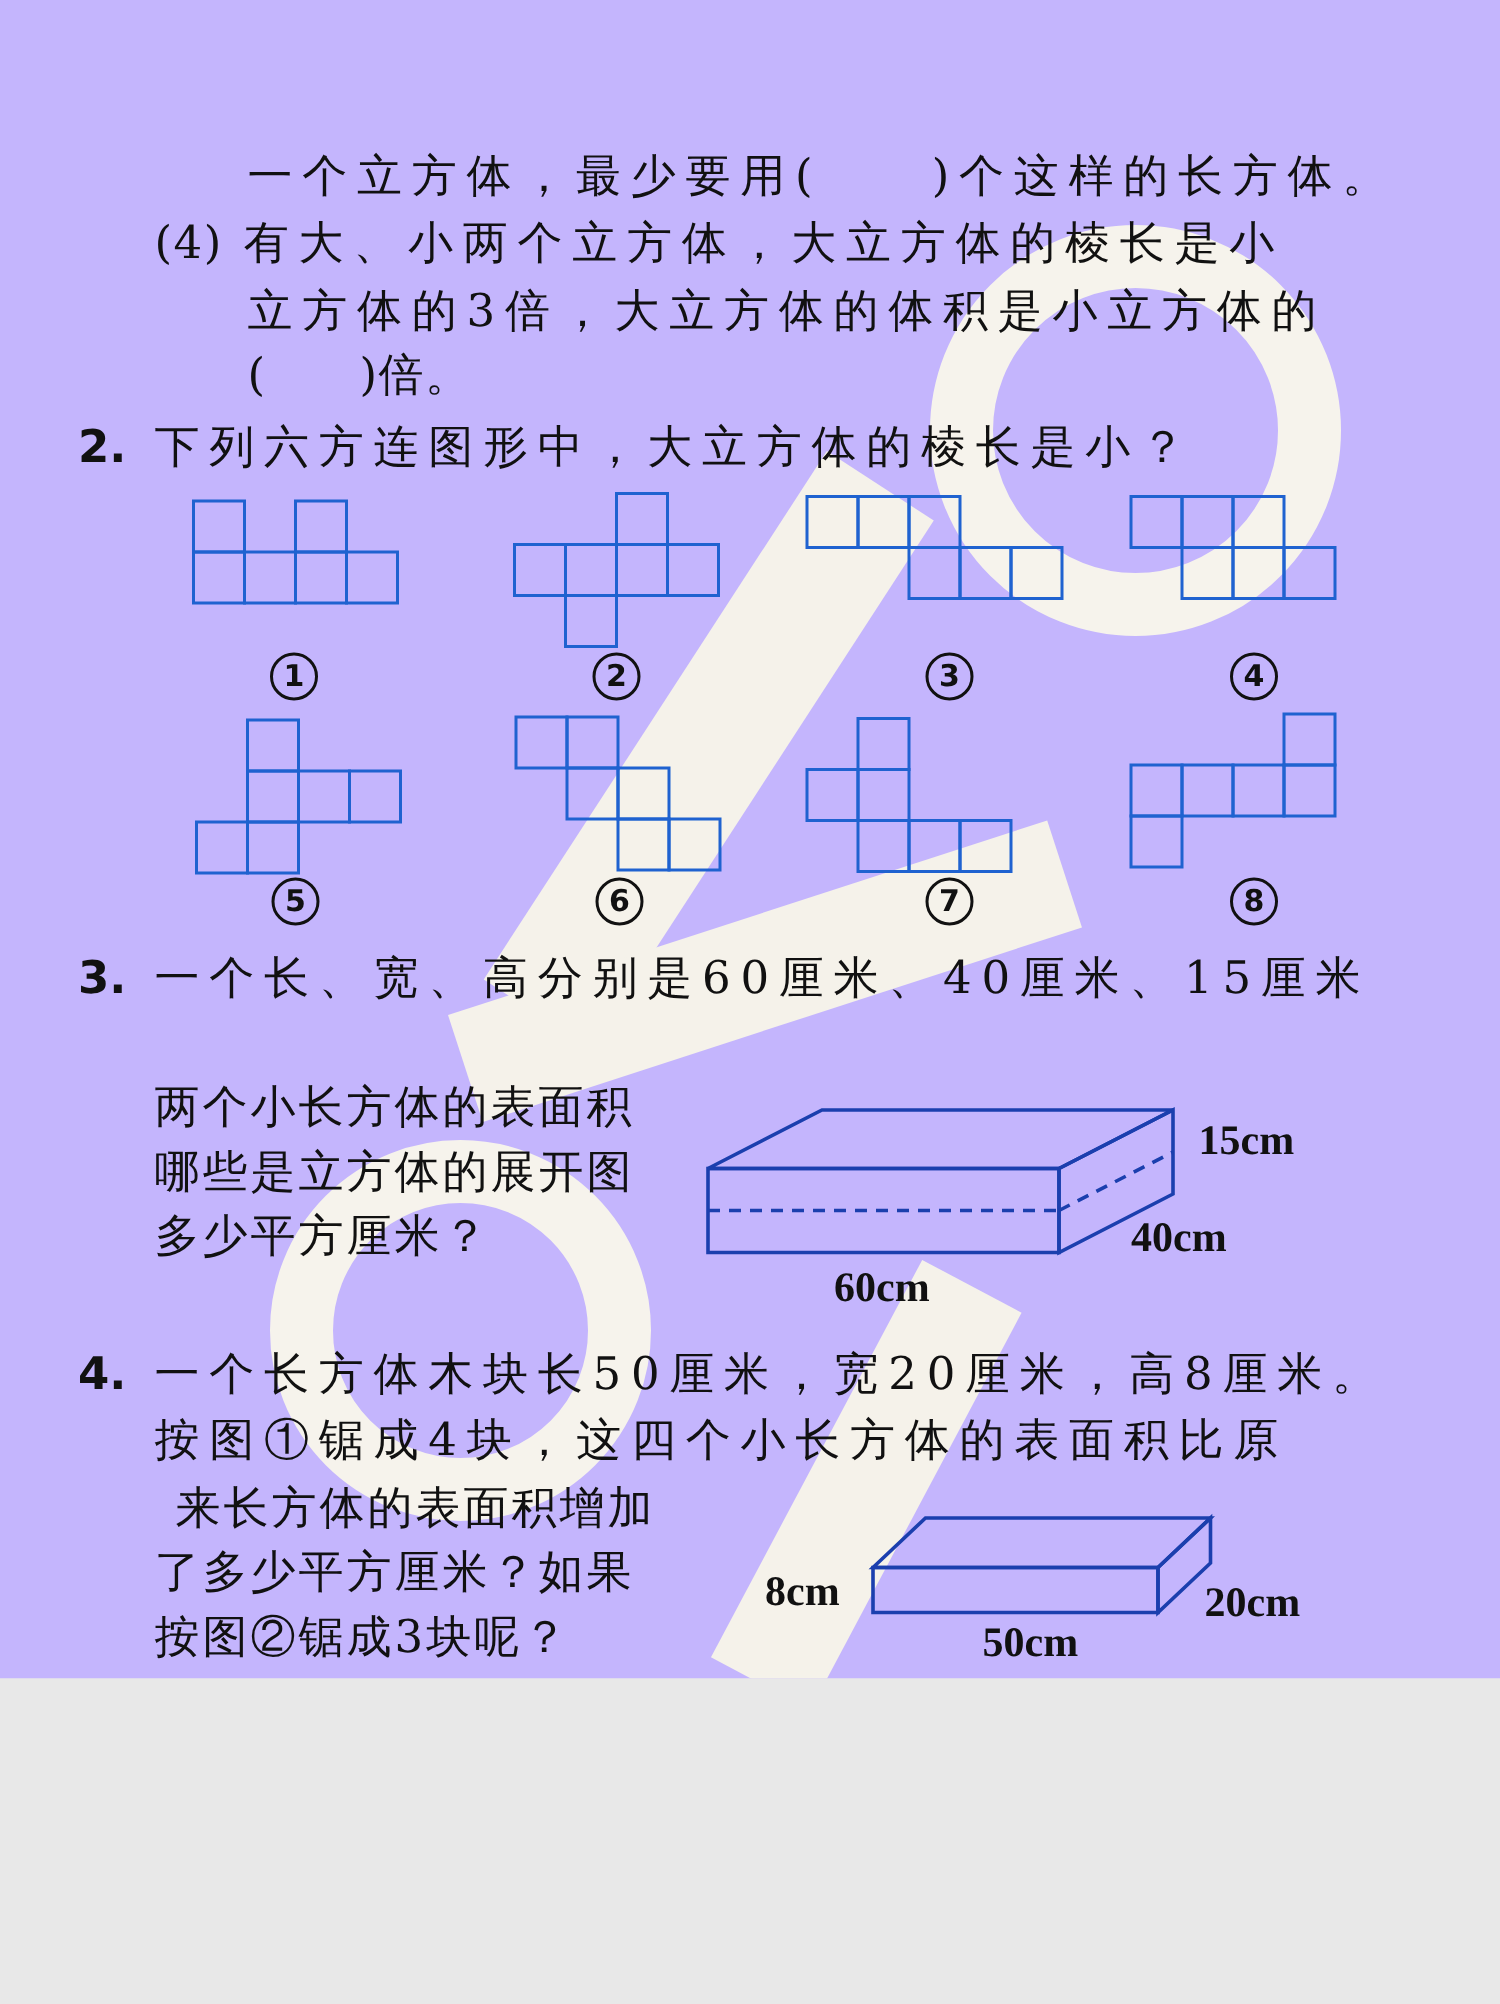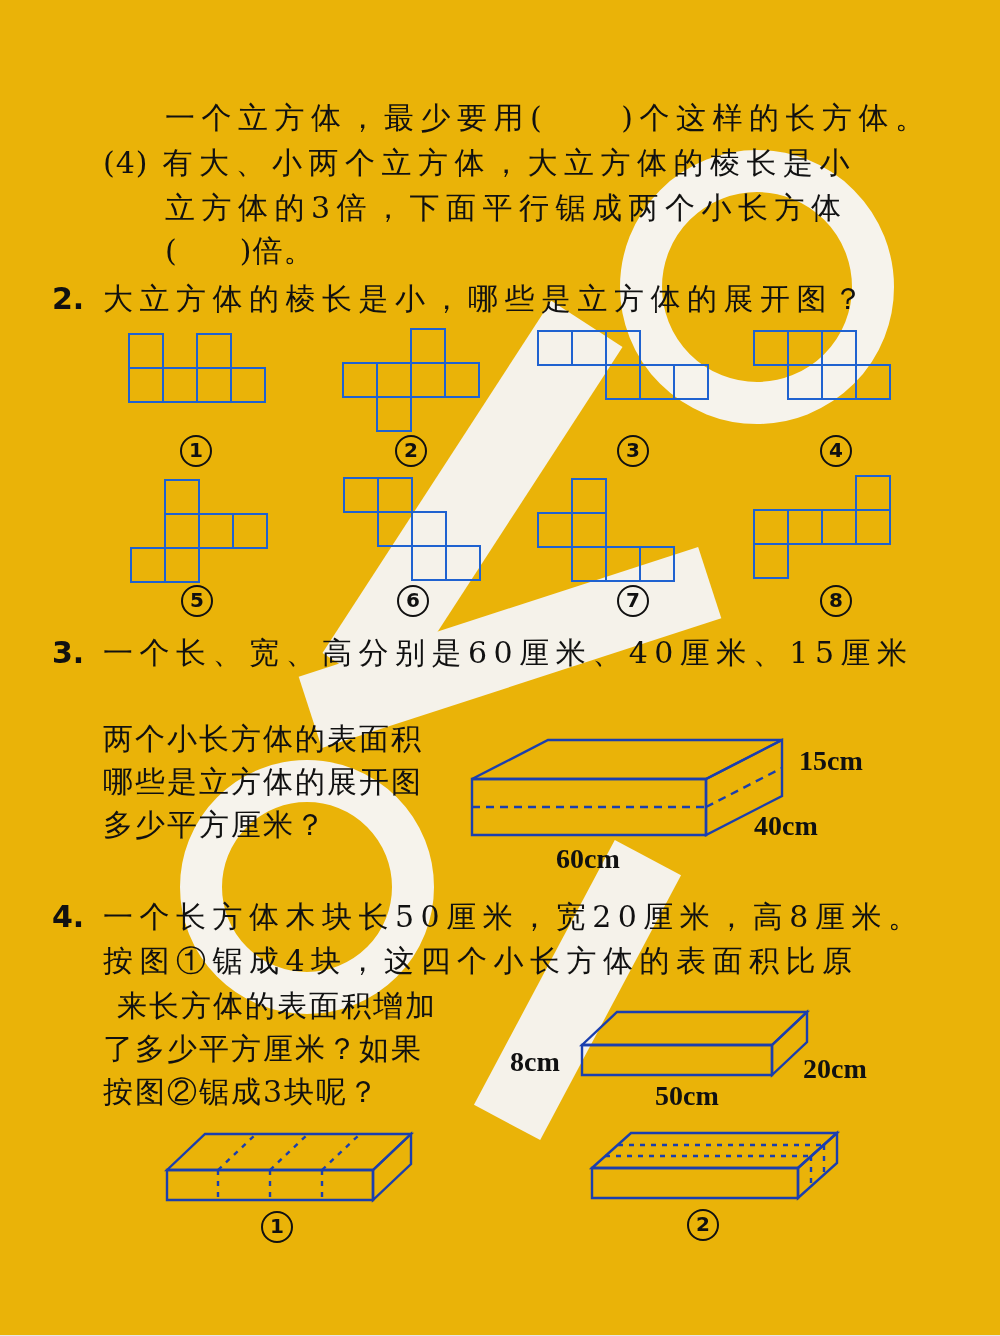--- a/index.html
+++ b/index.html
@@ -1,18 +1,18 @@
 <!DOCTYPE html>
 <html><head>
 <meta charset="utf-8">
 <style>
   html,body{margin:0;padding:0;background:#e8e8e8;}
   .page{
-    position:relative;width:1000px;height:1335px;margin:0 auto;
-    background:#eab308;overflow:hidden;
+    position:relative;width:1000px;height:1119px;margin:0 auto;
+    background:#c4b5fd;overflow:hidden;
     font-family:"DejaVu Serif","Liberation Serif",serif;
     color:#111111;
   }
   
   .wm{position:absolute;z-index:0;background:#f5f2ea;}
   .wm-ring{position:absolute;z-index:0;border:42px solid #f6f3ec;border-radius:50%;background:transparent;}
   .content{position:absolute;left:0;top:0;width:100%;height:100%;z-index:1;}
 
   .tline{position:absolute;white-space:nowrap;font-size:30px;line-height:40px;letter-spacing:1px;}
   .wide{letter-spacing:6.5px;}
@@ -70,25 +70,25 @@
 
   <div class="content">
 
     <div class="tline wide" style="left:165px;top:98px;">一个立方体，最少要用(　　)个这样的长方体。</div>
     <div class="tline" style="left:103px;top:143px;">
       <span class="row">
         <span>(4)</span>
         <span class="wide">有大、小两个立方体，大立方体的棱长是小</span>
       </span>
     </div>
-    <div class="tline wide" style="left:165px;top:188px;">立方体的3倍，下面平行锯成两个小长方体</div>
+    <div class="tline wide" style="left:165px;top:188px;">立方体的3倍，大立方体的体积是小立方体的</div>
     <div class="tline" style="left:165px;top:231px;">(　　)倍。</div>
 
     <div class="qnum" style="left:52px;top:281px;">2.</div>
-    <div class="tline wide" style="left:103px;top:279px;">大立方体的棱长是小，哪些是立方体的展开图？</div>
+    <div class="tline wide" style="left:103px;top:279px;">下列六方连图形中，大立方体的棱长是小？</div>
 
     <div class="net" style="left:128px;top:333px;">
         <div class="net-cell" style="left: 0px; top: 0px;"></div>
         <div class="net-cell" style="left: 68px; top: 0px;"></div>
         <div class="net-cell" style="left: 0px; top: 34px;"></div>
         <div class="net-cell" style="left: 34px; top: 34px;"></div>
         <div class="net-cell" style="left: 68px; top: 34px;"></div>
         <div class="net-cell" style="left: 102px; top: 34px;"></div>
       </div>
     <div class="net" style="left:342px;top:328px;">

